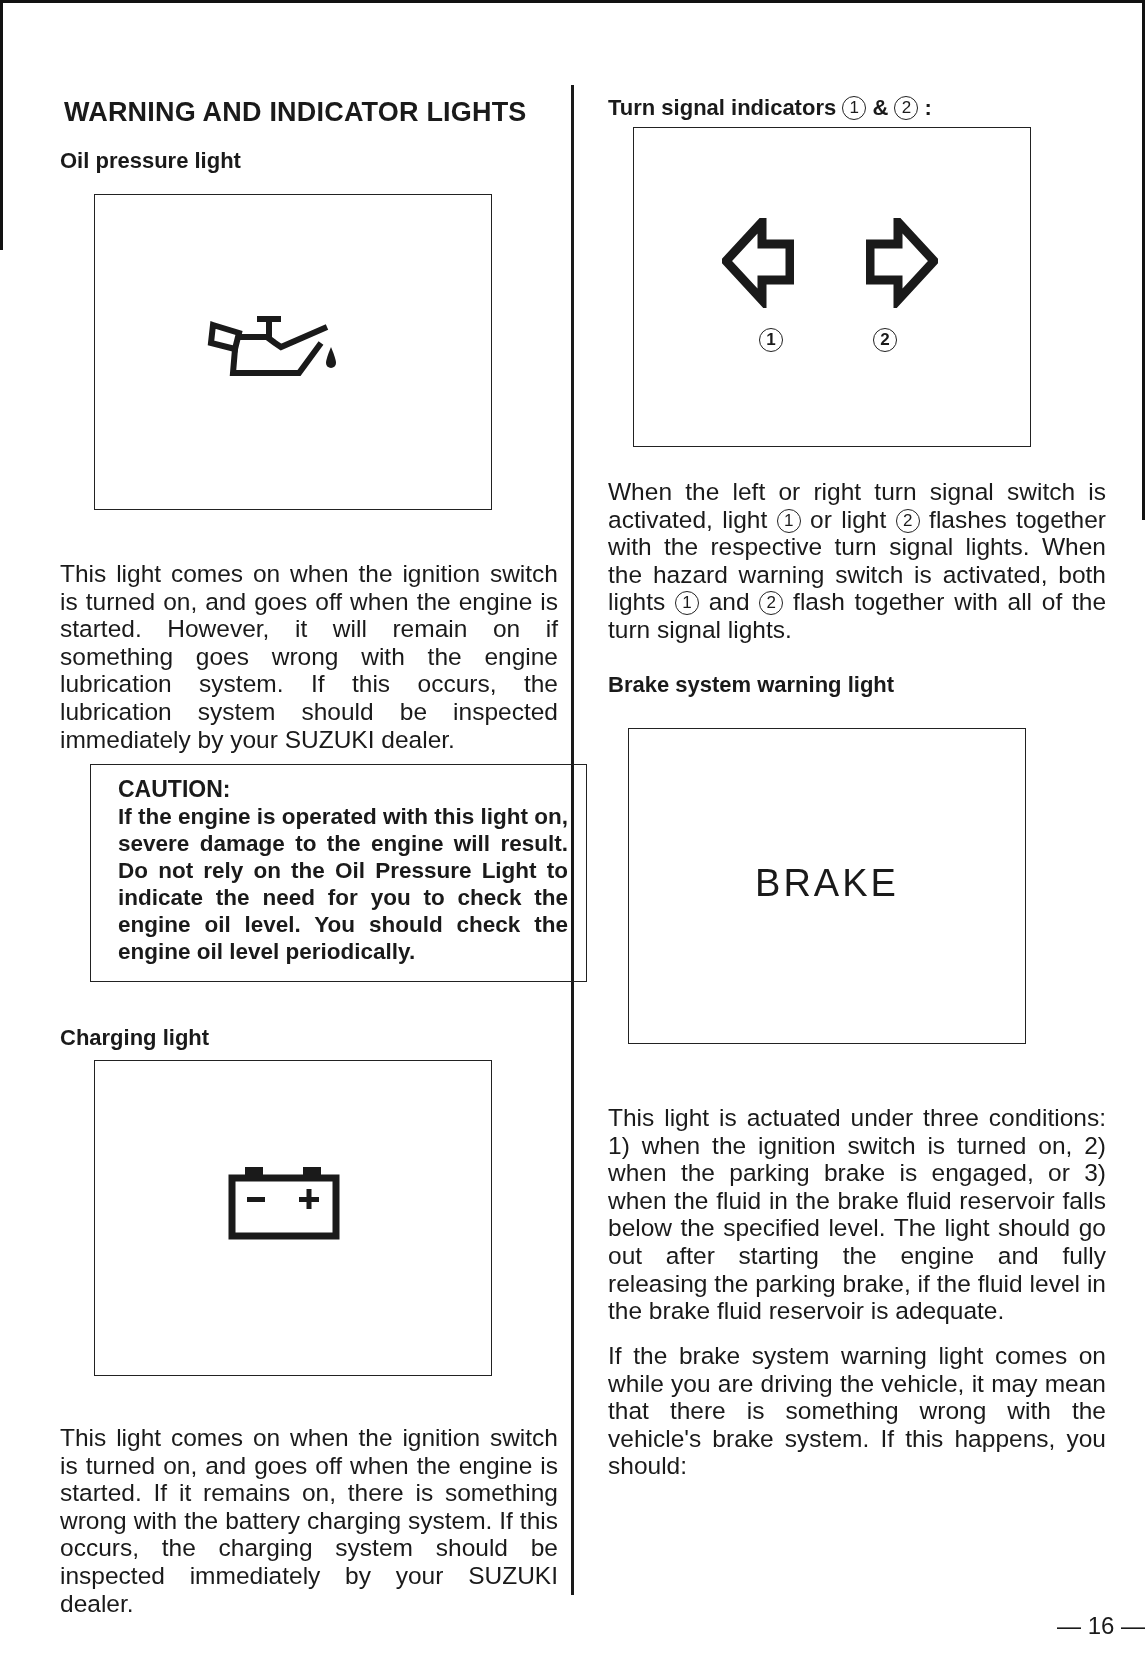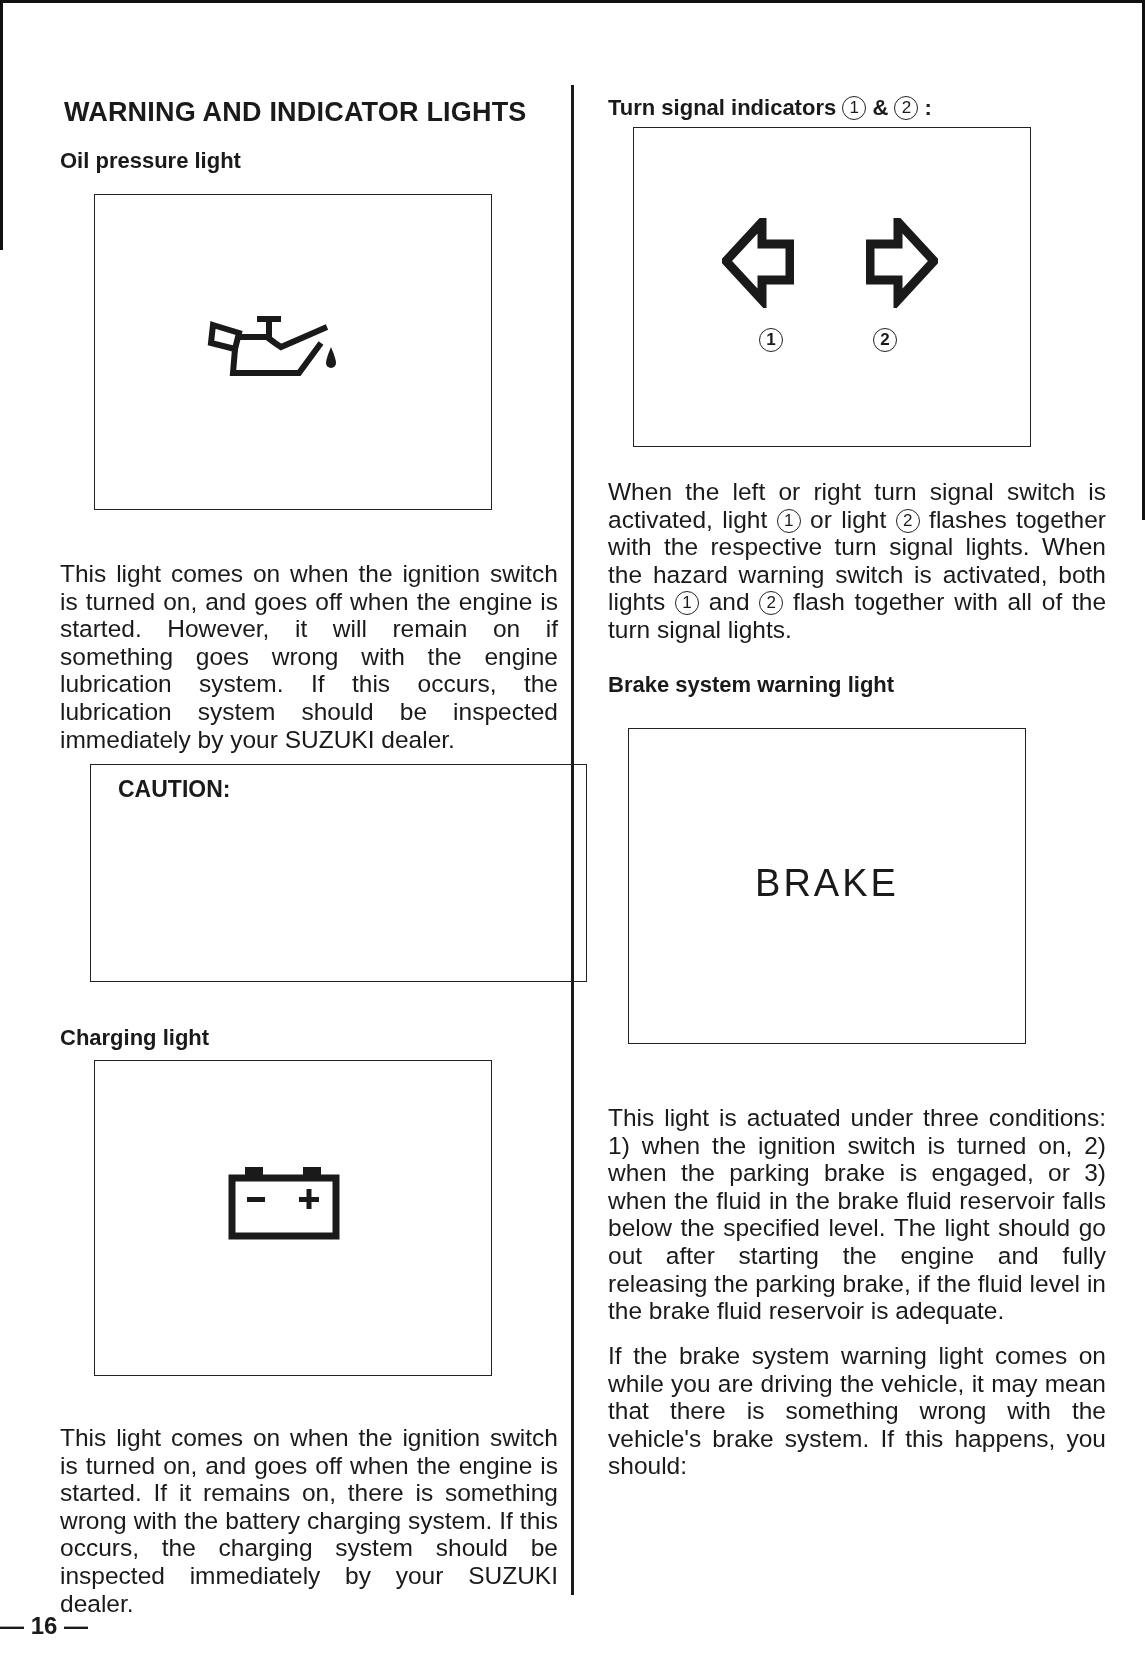--- a/index.html
+++ b/index.html
@@ -19,21 +19,21 @@
   .figure { position: absolute; border: 1.5px solid #222; background: #fff; }
   .para { position: absolute; font-size: 24.5px; line-height: 27.6px; text-align: justify; margin: 12px; }
   .caution { position: absolute; border: 1.5px solid #222; }
   .caution-title { font-size: 23px; font-weight: bold; line-height: 28px; }
   .caution-body { font-size: 22.5px; font-weight: bold; line-height: 27px; text-align: justify; }
 
   .circ { display: inline-block; width: 22px; height: 22px; border: 1.5px solid #222; border-radius: 50%; text-align: center; font-size: 17px; line-height: 22px; vertical-align: 2px; font-weight: normal; }
   .circ-bold { font-weight: bold; }
 
   .brake-text { position: absolute; left: 0; right: 0; top: 133px; text-align: center; font-size: 38px; letter-spacing: 3px; font-family: Liberation Sans, sans-serif; }
-  .page-number { position: absolute; left: 0; width: 1145px; top: 1612px; text-align: left; font-size: 24px; font-weight: bold; }
+  .page-number { position: absolute; left: 0; width: 1145px; top: 1612px; text-align: right; font-size: 24px; font-weight: normal; }
 </style>
 </head>
 <body>
 
 <div class="frame-top"></div>
 <div class="frame-left"></div>
 <div class="frame-right"></div>
 <div class="col-divider"></div>
 
 <div class="col col-left">
@@ -51,20 +51,21 @@
       </g>
       <path d="M126 32 Q121 44 121 48 A5 5 0 0 0 131 48 Q131 44 126 32 Z" fill="#1a1a1a"></path>
     </svg>
   </div>
 
   <p class="para" style="top:470px; left:0; width:498px;">This light comes on when the ignition switch is turned on, and goes off when the engine is started. However, it will remain on if something goes wrong with the engine lubrication system. If this occurs, the lubrication system should be inspected immediately by your SUZUKI dealer.</p>
 
   <div class="caution" style="top:686px; left:0; width:495px; height:216px;margin-left:42px;">
     <div style="position:absolute; left:27px; top:10px; width:450px;">
       <div class="caution-title">CAUTION:</div>
+      <div class="caution-body">If the engine is operated with this light on, severe damage to the engine will result. Do not rely on the Oil Pressure Light to indicate the need for you to check the engine oil level. You should check the engine oil level periodically.</div>
     </div>
   </div>
 
   <h2 class="sub-heading" style="position:absolute; top:934px; left:0;">Charging light</h2>
 
   <div class="figure" style="left:46px; top:982px; width:396px; height:314px;">
     <svg style="position:absolute; left:130px; top:100px;" width="120" height="80" viewBox="0 0 120 80">
       <rect x="20" y="6" width="18" height="10" fill="#1a1a1a"></rect>
       <rect x="78" y="6" width="18" height="10" fill="#1a1a1a"></rect>
       <rect x="7" y="17" width="104" height="58" fill="none" stroke="#1a1a1a" stroke-width="7"></rect>

